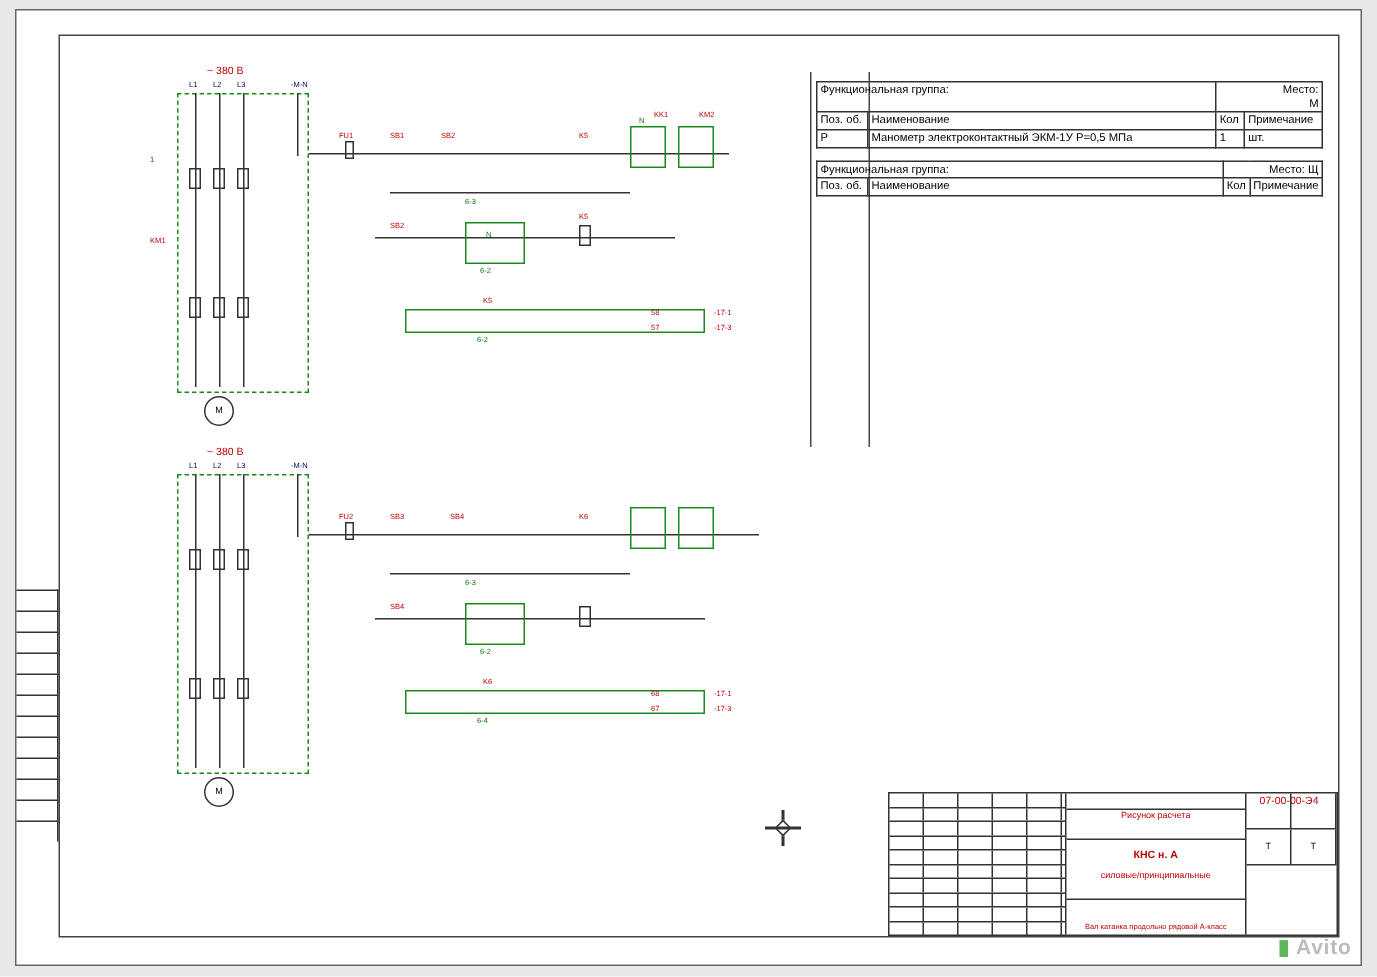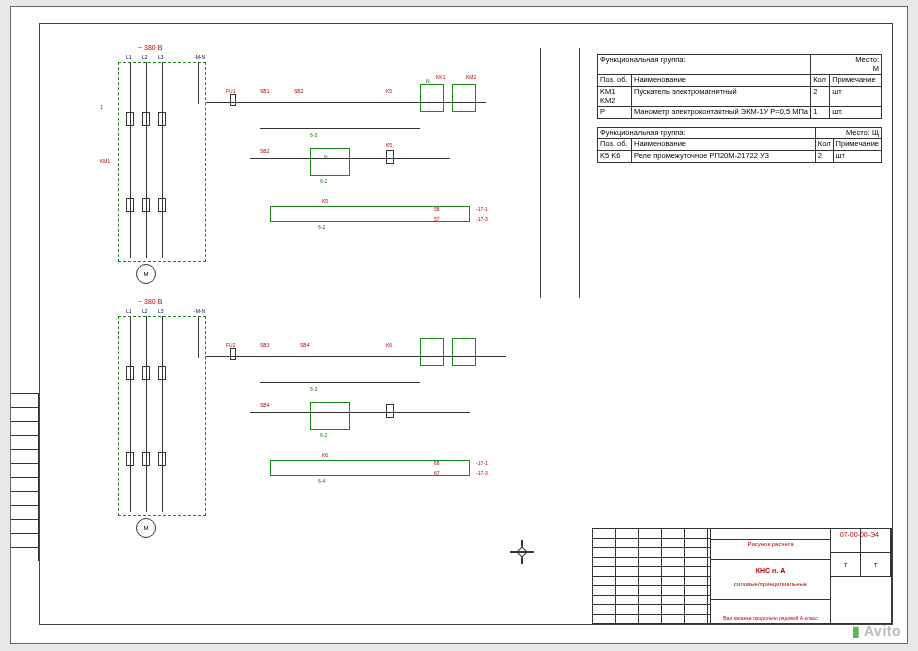--- a/index.html
+++ b/index.html
@@ -76,21 +76,21 @@
     position:absolute;
     left: 500px; top: 24px;
     width: 40px; height: 250px;
     border-left:1px solid #444;
     border-right:1px solid #444;
   }
   
   .tables {
     position:absolute;
     right: 10px; top: 30px;
-    width: 285px;
+    width: 338px;
     font-size: 7.5px;
   }
   table.spec {
     border-collapse: collapse;
     width:100%;
     margin-bottom: 8px;
   }
   table.spec th, table.spec td {
     border:1px solid #333;
     padding:1px 2px;
@@ -283,26 +283,20 @@
         </tr>
         <tr>
           <th class="col-pos">Поз. об.</th>
           <th>Наименование</th>
           <th class="col-qty">Кол</th>
           <th class="col-note">Примечание</th>
         </tr>
         </tbody>
           <tbody id="t1body">
             <tr>
-              <td class="col-pos">KM1 KM2</td>
-              <td>Пускатель электромагнитный</td>
-              <td class="col-qty">2</td>
-              <td class="col-note">шт</td>
-            </tr>
-            <tr>
               <td class="col-pos">P</td>
               <td>Манометр электроконтактный ЭКМ-1У Р=0,5 МПа</td>
               <td class="col-qty">1</td>
               <td class="col-note">шт.</td>
             </tr>
           </tbody>
       </table>
 
       <table class="spec">
         <tbody>
@@ -311,26 +305,20 @@
           <th colspan="2" style="text-align:right;">Место: Щ</th>
         </tr>
         <tr>
           <th class="col-pos">Поз. об.</th>
           <th>Наименование</th>
           <th class="col-qty">Кол</th>
           <th class="col-note">Примечание</th>
         </tr>
         </tbody>
           <tbody id="t2body">
-            <tr>
-              <td class="col-pos">K5 K6</td>
-              <td>Реле промежуточное РП20М-21722 У3</td>
-              <td class="col-qty">2</td>
-              <td class="col-note">шт</td>
-            </tr>
           </tbody>
       </table>
     </div>
 
     <div class="compass">
         <div class="diamond"></div>
       </div>
 
     <div class="titleblock">
       <span class="code-top">07-00-00-Э4</span>

